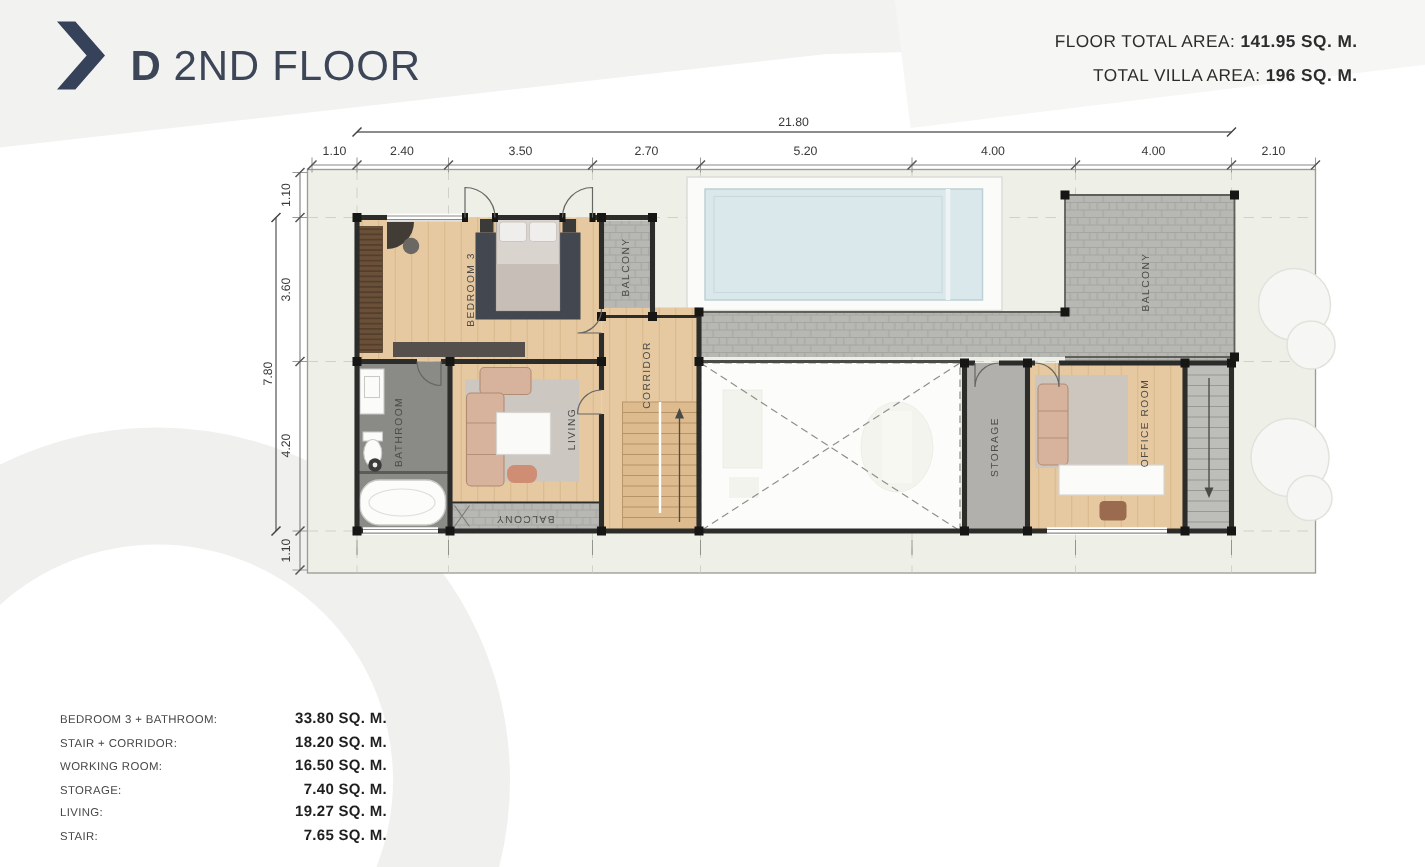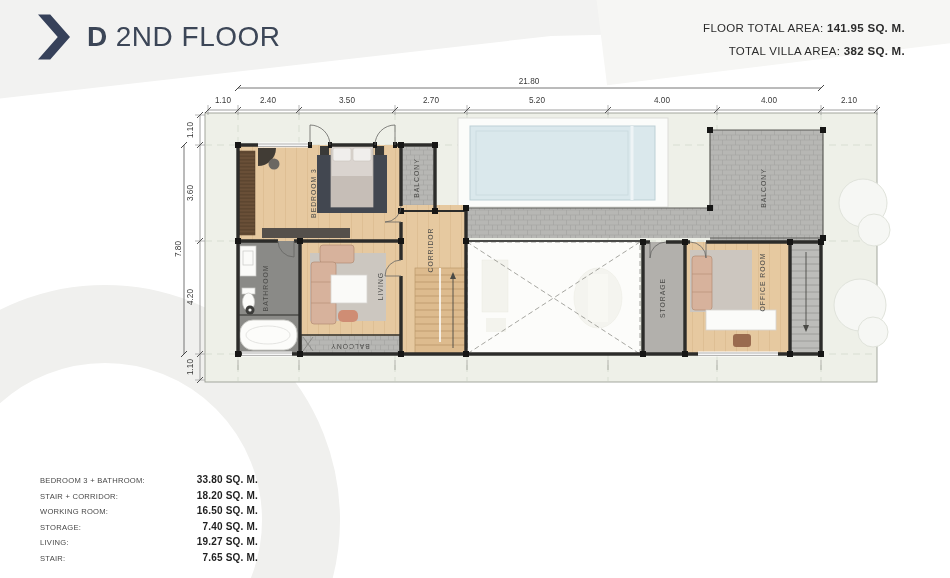--- a/index.html
+++ b/index.html
@@ -11,21 +11,21 @@
   }
   .wm{position:absolute;pointer-events:none;z-index:0;}
   .wm-top{left:0;top:0;width:950px;height:120px;background:#f2f2f1;
     clip-path:polygon(0 0,100% 0,100% 22%,58% 30%,0 82%);}
   .wm-swoosh{left:-130px;top:285px;width:470px;height:470px;border-radius:50%;
     border:78px solid #f0f0ee;box-sizing:border-box;background:transparent;}
   .wm-band{left:600px;top:-30px;width:420px;height:90px;background:#f6f6f4;
     transform:rotate(-7deg);}
   .content{position:relative;z-index:1;}
   
-  .title-block{position:absolute;left:38px;top:14px;display:flex;align-items:center;}
+  .title-block{position:absolute;left:38px;top:14px;display:flex;align-items:flex-end;}
   .title-text{margin-left:17px;font-size:28px;color:#3c4657;letter-spacing:.5px;}
   .title-text b{font-weight:800;margin-right:8px;}
   
   .stats{position:absolute;right:45px;top:22px;text-align:right;color:#2c2c2c;}
   .stats .row{font-size:11.5px;letter-spacing:.3px;margin-bottom:11px;}
   .stats .row b{font-weight:700;}
   
   .legend{position:absolute;left:40px;top:474px;width:218px;}
   .legend-row{display:flex;align-items:baseline;margin-bottom:4.6px;}
   .l-label{width:125px;font-size:7.6px;font-weight:400;color:#474747;letter-spacing:.25px;}
@@ -45,21 +45,21 @@
 
   <div class="title-block">
     <svg width="32" height="46" viewBox="0 0 34 48">
       <polygon points="0,0 13,0 34,24 13,48 0,48 21,24" fill="#36415a"></polygon>
     </svg>
     <div class="title-text"><b>D</b><span>2ND FLOOR</span></div>
   </div>
 
   <div class="stats">
     <div class="row"><span>FLOOR TOTAL AREA: </span><b>141.95 SQ. M.</b></div>
-    <div class="row"><span>TOTAL VILLA AREA: </span><b>382 SQ. M.</b></div>
+    <div class="row"><span>TOTAL VILLA AREA: </span><b>196 SQ. M.</b></div>
   </div>
 
   <svg viewBox="0 0 740 330" style="position:absolute;left:170px;top:60px;width:740px;height:330px;">
     <defs>
       <pattern id="tile" width="13" height="10" patternUnits="userSpaceOnUse">
         <rect width="13" height="10" fill="#b7b7b4"></rect>
         <path d="M0 0H13M0 5H13M0 10H13M6.5 0V5M2.5 5V10M10.5 5V10" stroke="#a5a5a2" stroke-width="0.7" fill="none"></path>
       </pattern>
       <pattern id="wood" width="11" height="11" patternUnits="userSpaceOnUse">
         <rect width="11" height="11" fill="#e6c9a0"></rect>

